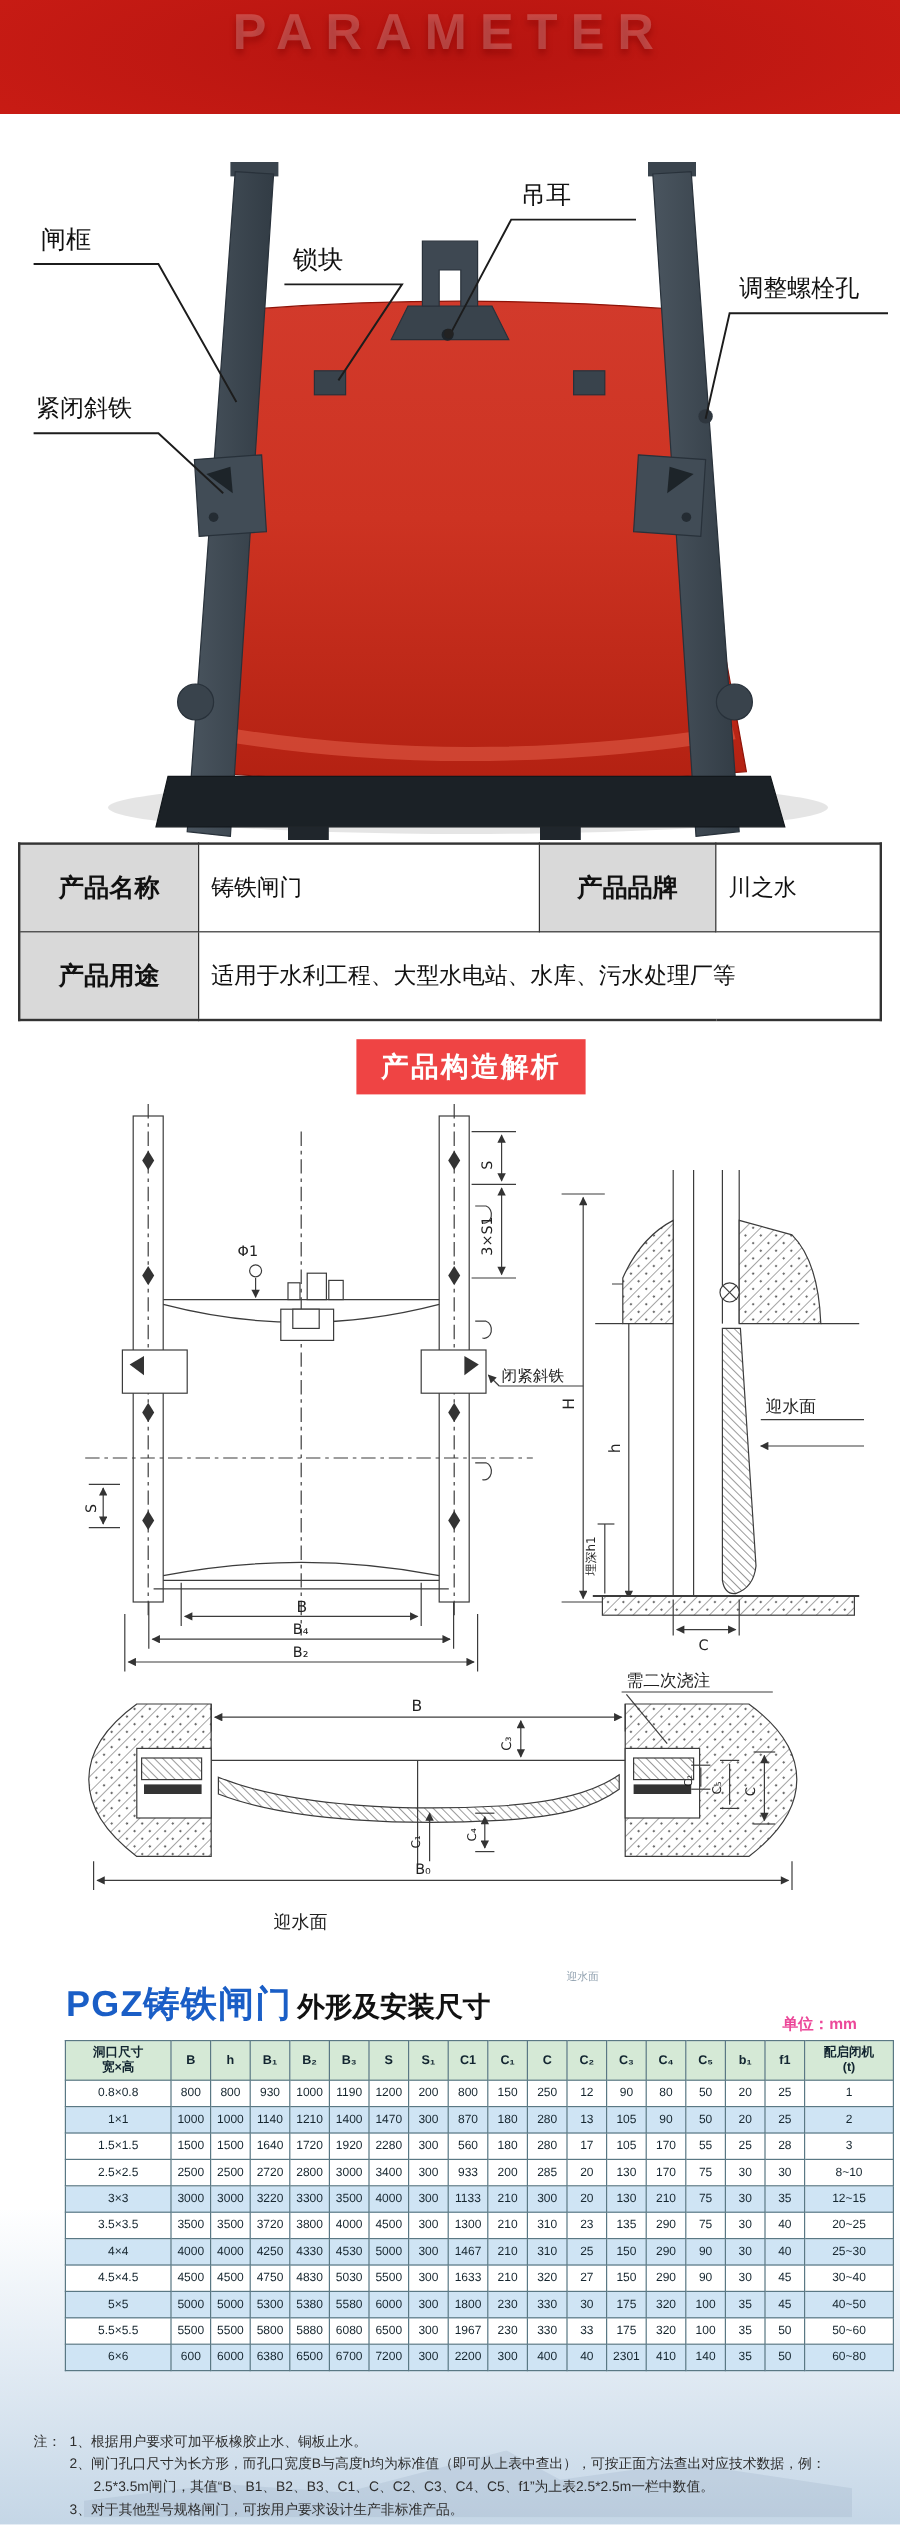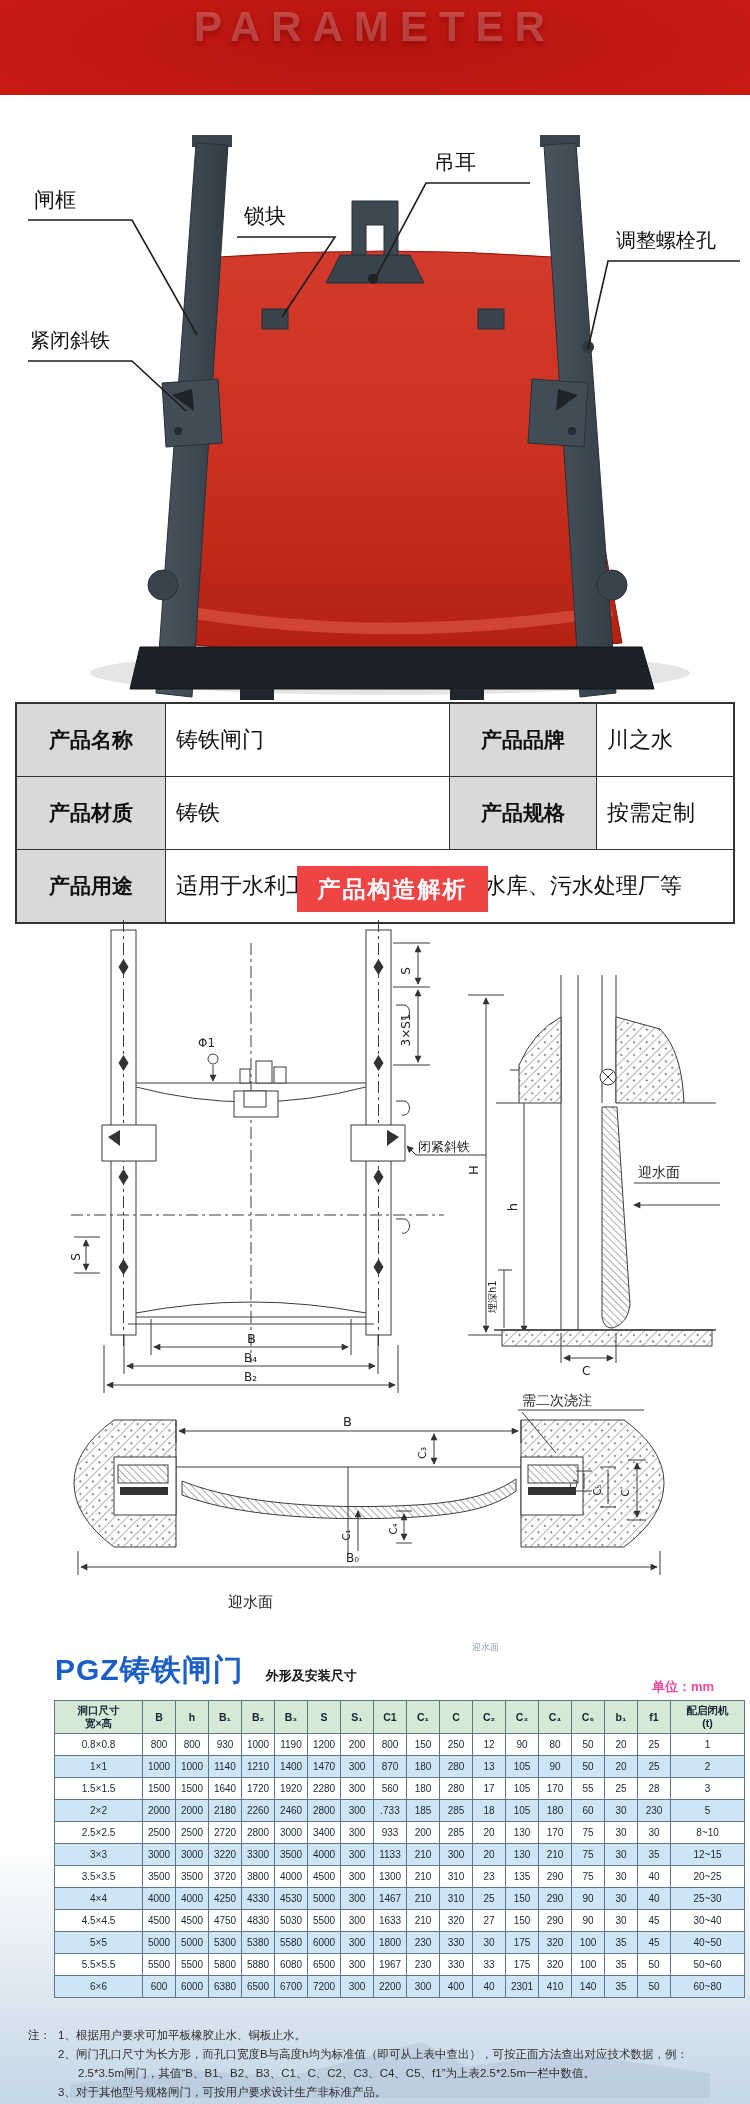--- a/index.html
+++ b/index.html
@@ -13,36 +13,36 @@
     font-weight:bold;font-size:42px;letter-spacing:11px;color:rgba(255,255,255,.22);
     text-shadow:0 4px 5px rgba(120,0,0,.45);}
   .banner-title{position:absolute;top:24px;left:0;width:100%;text-align:center;
     font-weight:bold;font-size:49px;letter-spacing:7px;color:#fff;
     text-shadow:0 3px 5px rgba(90,0,0,.35);}
   
   .photo{position:absolute;top:95px;left:0;width:750px;height:605px;background:#fff;}
   
   table.info{position:absolute;top:702px;left:15px;width:720px;border-collapse:collapse;
     border:2px solid #333;}
-  table.info td{border:1px solid #333;height:40px;font-size:22px;color:#111;
+  table.info td{border:1px solid #333;height:40px;font-size:19px;color:#111;
     padding:0 10px;background:#fff;}
   table.info td.k{background:#d9d9d9;font-weight:bold;font-size:21px;text-align:center;
     padding:16px 4px;}
   
   .badge{position:absolute;top:866px;left:297px;width:191px;height:46px;background:#ef4444;
     color:#fff;font-weight:bold;font-size:23px;display:flex;align-items:center;
     justify-content:center;letter-spacing:2px;}
   
   .drawings{position:absolute;top:915px;left:0;width:750px;height:700px;padding-left:16px;}
   .drawings svg text{font-family:"DejaVu Sans","Liberation Sans",sans-serif;fill:#222;}
   
   .tiny-label{position:absolute;top:1641px;left:472px;font-size:9px;color:#93a3b1;z-index:2;}
   .pgz-title{position:absolute;top:1650px;left:55px;z-index:2;white-space:nowrap;}
   .pgz-blue{font-size:30px;font-weight:bold;color:#1a5ec6;letter-spacing:1px;}
-  .pgz-black{font-size:13px;font-weight:bold;color:#111;margin-left:22px;}
+  .pgz-black{font-size:23px;font-weight:bold;color:#111;margin-left:4px;}
   .unit{position:absolute;top:1678px;left:652px;font-size:13px;font-weight:bold;color:#ec4899;z-index:2;}
   table.size{position:absolute;top:1700px;left:30px;width:690px;border-collapse:collapse;
     table-layout:fixed;z-index:2;margin-left:24px;}
   table.size th{border:1px solid #5a7884;background:#d5e9d6;font-size:10.5px;font-weight:bold;
     color:#122530;padding:3px 0;white-space:pre-line;line-height:1.25;}
   table.size td{border:1px solid #5a7884;background:#fff;height:21px;font-size:10px;
     color:#16262f;text-align:center;padding:0;}
   table.size tr.alt td{background:#cfe4f4;}
   
   .notes{position:absolute;top:2026px;left:28px;width:702px;font-size:11.5px;color:#2e2e2e;
@@ -129,26 +129,20 @@
     </svg>
   </div>
 
   <table class="info">
     <tbody>
         <tr>
       <td class="k" style="width:140px">产品名称</td>
       <td style="width:263px">铸铁闸门</td>
       <td class="k" style="width:138px">产品品牌</td>
       <td>川之水</td>
-    </tr>
-    <tr>
-      <td class="k">产品材质</td>
-      <td>铸铁</td>
-      <td class="k">产品规格</td>
-      <td>按需定制</td>
     </tr>
     <tr>
       <td class="k">产品用途</td>
       <td colspan="3">适用于水利工程、大型水电站、水库、污水处理厂等</td>
     </tr>
   </tbody>
     </table>
 
   <div class="badge">产品构造解析</div>
 
@@ -432,40 +426,20 @@
           <td>180</td>
           <td>280</td>
           <td>17</td>
           <td>105</td>
           <td>170</td>
           <td>55</td>
           <td>25</td>
           <td>28</td>
           <td>3</td>
         </tr>
-        <tr class="alt">
-          <td>2×2</td>
-          <td>2000</td>
-          <td>2000</td>
-          <td>2180</td>
-          <td>2260</td>
-          <td>2460</td>
-          <td>2800</td>
-          <td>300</td>
-          <td>.733</td>
-          <td>185</td>
-          <td>285</td>
-          <td>18</td>
-          <td>105</td>
-          <td>180</td>
-          <td>60</td>
-          <td>30</td>
-          <td>230</td>
-          <td>5</td>
-        </tr>
         <tr>
           <td>2.5×2.5</td>
           <td>2500</td>
           <td>2500</td>
           <td>2720</td>
           <td>2800</td>
           <td>3000</td>
           <td>3400</td>
           <td>300</td>
           <td>933</td>

